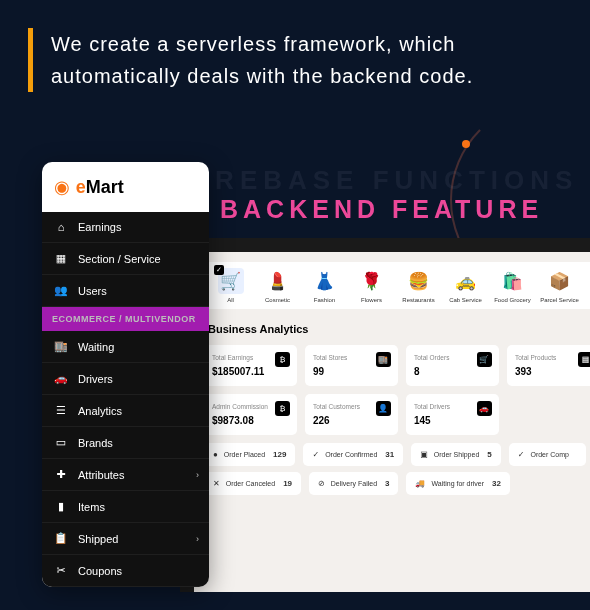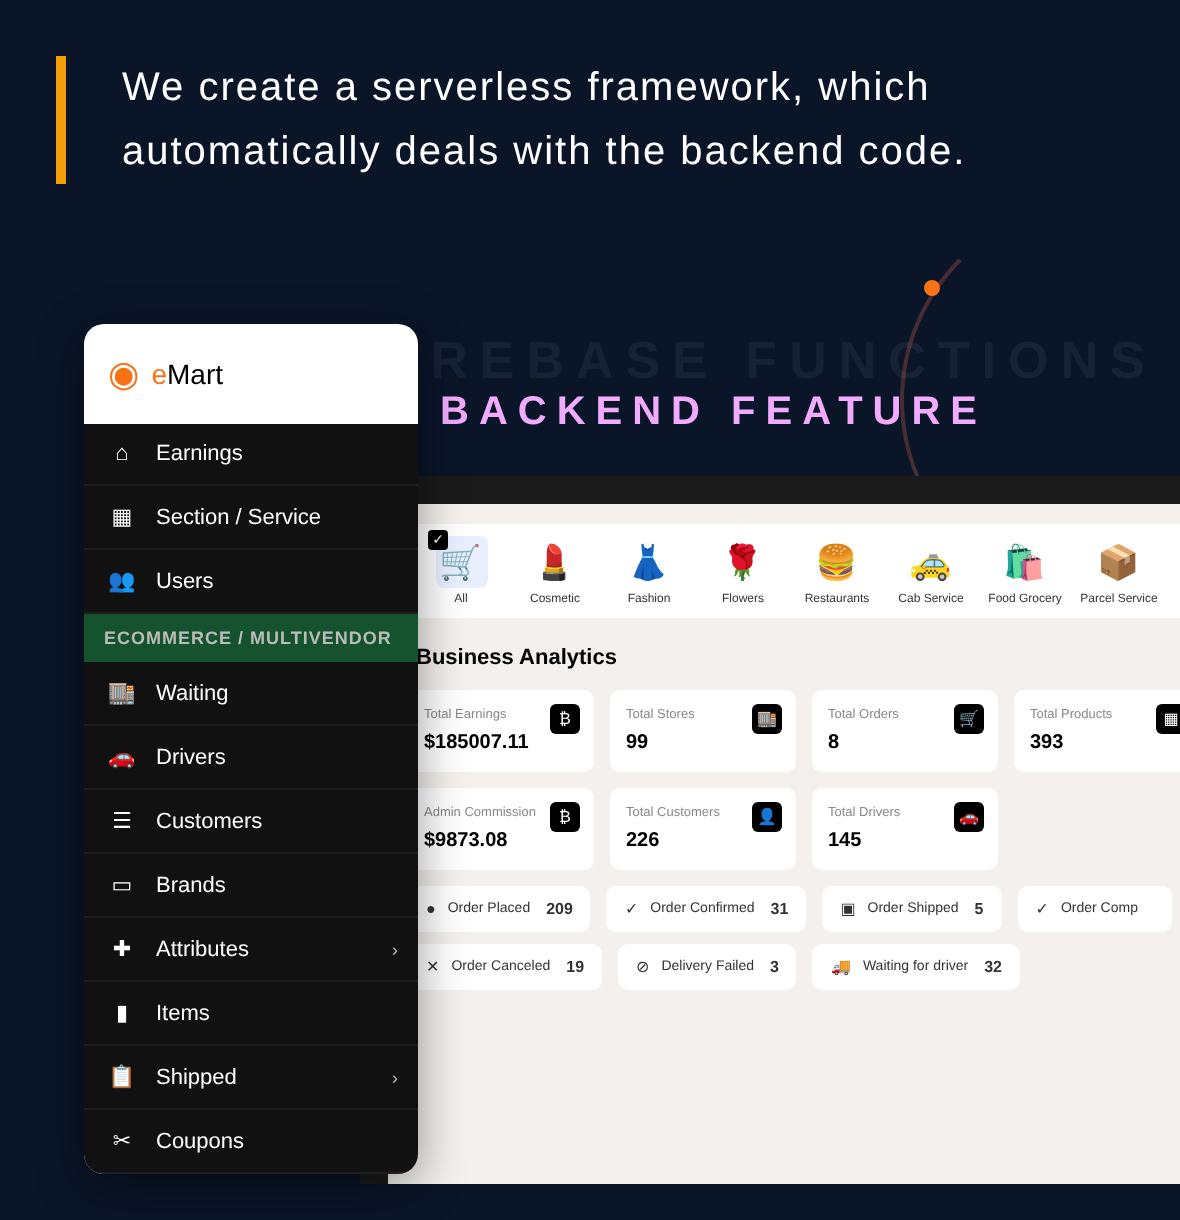--- a/index.html
+++ b/index.html
@@ -1,31 +1,31 @@
 <!DOCTYPE html>
 <html><head>
 <meta charset="utf-8">
 <style>
 *{margin:0;padding:0;box-sizing:border-box;font-family:-apple-system,BlinkMacSystemFont,'Segoe UI',Arial,sans-serif}
 body{width:590px;height:610px;background:#0a1528;overflow:hidden;position:relative}
 .bg-text{position:absolute;top:165px;left:180px;font-size:26px;font-weight:700;letter-spacing:6px;color:rgba(100,110,130,.15)}
-.hero{position:absolute;top:28px;left:28px;right:28px;padding-left:28px;border-left:5px solid #f59e0b}
+.hero{position:absolute;top:28px;left:28px;right:28px;padding-left:18px;border-left:5px solid #f59e0b}
 .hero p{color:#fff;font-size:20px;line-height:1.6;letter-spacing:1px}
-.title{position:absolute;top:195px;left:220px;color:#f0abfc;font-size:20px;font-weight:700;letter-spacing:5px}
+.title{position:absolute;top:195px;left:220px;color:#ec4899;font-size:25px;font-weight:700;letter-spacing:5px}
 .sidebar{position:absolute;top:162px;left:42px;width:167px;background:#fff;border-radius:10px;overflow:hidden;box-shadow:0 6px 24px rgba(0,0,0,.4);z-index:10}
 .logo{padding:14px 12px;display:flex;align-items:center;gap:6px}
 .logo-mark{color:#f97316;font-size:18px}
-.logo-text{font-size:14px;font-weight:400}
+.logo-text{font-size:18px;font-weight:700}
 .logo-text .e{color:#f97316}
 .logo-text .mart{color:#000}
 .nav{background:#111}
 .nav-item{display:flex;align-items:center;gap:10px;padding:9px 12px;color:#fff;font-size:11px;border-bottom:1px solid rgba(255,255,255,.06);position:relative}
 .nav-item .icon{width:14px;display:inline-flex;justify-content:center;font-size:11px}
 .nav-item .chev{position:absolute;right:10px;font-size:9px;opacity:.7}
-.nav-section{background:#14532d;color:#bbb;font-size:9px;font-weight:700;padding:7px 10px;letter-spacing:.5px}
+.nav-section{background:#a21caf;color:#bbb;font-size:9px;font-weight:700;padding:7px 10px;letter-spacing:.5px}
 .laptop{position:absolute;top:238px;left:180px;width:460px;background:#1a1a1a;border-radius:12px 0 0 0;padding:14px 0 0 14px}
 .screen{background:#f3f0ed;border-radius:6px 0 0 0;padding:10px 0 14px 10px;min-height:340px}
 .cats{display:flex;gap:2px;background:#fff;border-radius:6px 0 0 6px;padding:6px 4px;margin-bottom:14px;overflow:hidden}
 .cat{flex:0 0 45px;display:flex;flex-direction:column;align-items:center;gap:3px;font-size:6px;color:#333;text-align:center;position:relative;white-space:nowrap}
 .cat .ico{width:26px;height:26px;display:flex;align-items:center;justify-content:center;font-size:17px;border-radius:4px}
 .cat.active .ico{background:#e8f0ff}
 .cat .chk{position:absolute;top:-3px;left:6px;width:10px;height:10px;background:#000;color:#fff;font-size:7px;display:flex;align-items:center;justify-content:center;border-radius:2px}
 .analytics h3{font-size:11px;font-weight:700;margin-bottom:10px;padding-left:4px}
 .cards{display:flex;gap:8px;margin-bottom:8px;overflow:hidden}
 .card{flex:0 0 93px;background:#fff;border-radius:5px;padding:9px 8px;position:relative}
@@ -74,21 +74,21 @@
     <div class="nav-item">
         <span class="icon">🏬</span>
         <span>Waiting</span>
       </div>
     <div class="nav-item">
         <span class="icon">🚗</span>
         <span>Drivers</span>
       </div>
     <div class="nav-item">
         <span class="icon">☰</span>
-        <span>Customers</span>
+        <span>Analytics</span>
       </div>
     <div class="nav-item">
         <span class="icon">▭</span>
         <span>Brands</span>
       </div>
     <div class="nav-item">
         <span class="icon">✚</span>
         <span>Attributes</span>
         <span class="chev">›</span>
       </div>
@@ -184,21 +184,21 @@
           <div class="card">
             <div class="lbl">Total Drivers</div>
             <div class="val">145</div>
             <div class="cicon">🚗</div>
           </div>
         </div>
       <div class="status-row" id="st1">
           <div class="status">
             <span class="dot">●</span>
             <span>Order Placed</span>
-            <span class="num">209</span>
+            <span class="num">129</span>
           </div>
           <div class="status">
             <span class="dot">✓</span>
             <span>Order Confirmed</span>
             <span class="num">31</span>
           </div>
           <div class="status">
             <span class="dot">▣</span>
             <span>Order Shipped</span>
             <span class="num">5</span>

